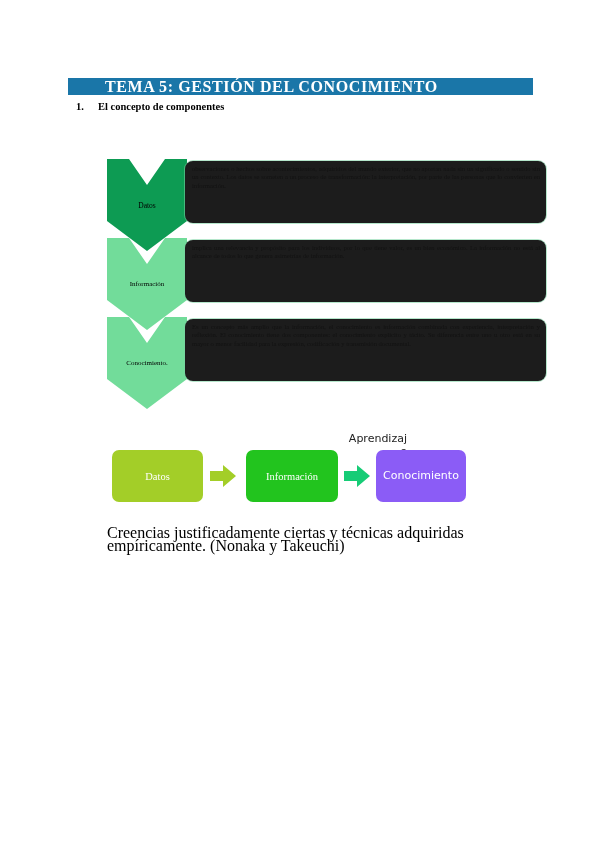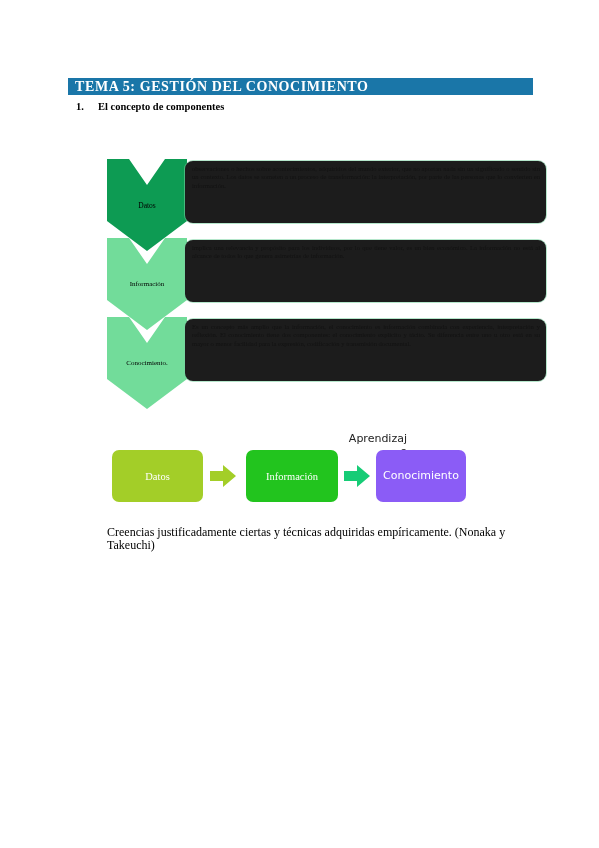--- a/index.html
+++ b/index.html
@@ -29,26 +29,27 @@
     left: 68px;
     top: 78px;
     width: 465px;
     height: 17px;
     background: #1a76a8;
     display: flex;
     align-items: center;
   }
   .section-header-text {
     font-family: "Liberation Serif", "DejaVu Serif", serif;
-    font-size: 14px;
+    font-size: 16px;
     letter-spacing: 0.6px;
     font-weight: bold;
     color: #ffffff;
     padding-left: 7px;
     white-space: nowrap;
+    margin-left: 30px;
   }
 
   
   .numbered-heading {
     position: absolute;
     left: 76px;
     top: 101px;
     width: 440px;
     display: flex;
     font-size: 10.5px;
@@ -197,21 +198,21 @@
   .flow-arrow.a0 { left: 103px; }
   .flow-arrow.a1 { left: 237px; }
   .flow-arrow svg { display: block; width: 26px; height: 22px; }
 
   
   .bottom-caption {
     position: absolute;
     left: 107px;
     top: 526px;
     width: 440px;
-    font-size: 12px;
+    font-size: 16px;
     line-height: 13px;
   }
 </style>
 </head>
 <body>
 
 <div class="page">
 
   <div class="section-header">
     <span class="section-header-text">TEMA 5: GESTIÓN DEL CONOCIMIENTO</span>

